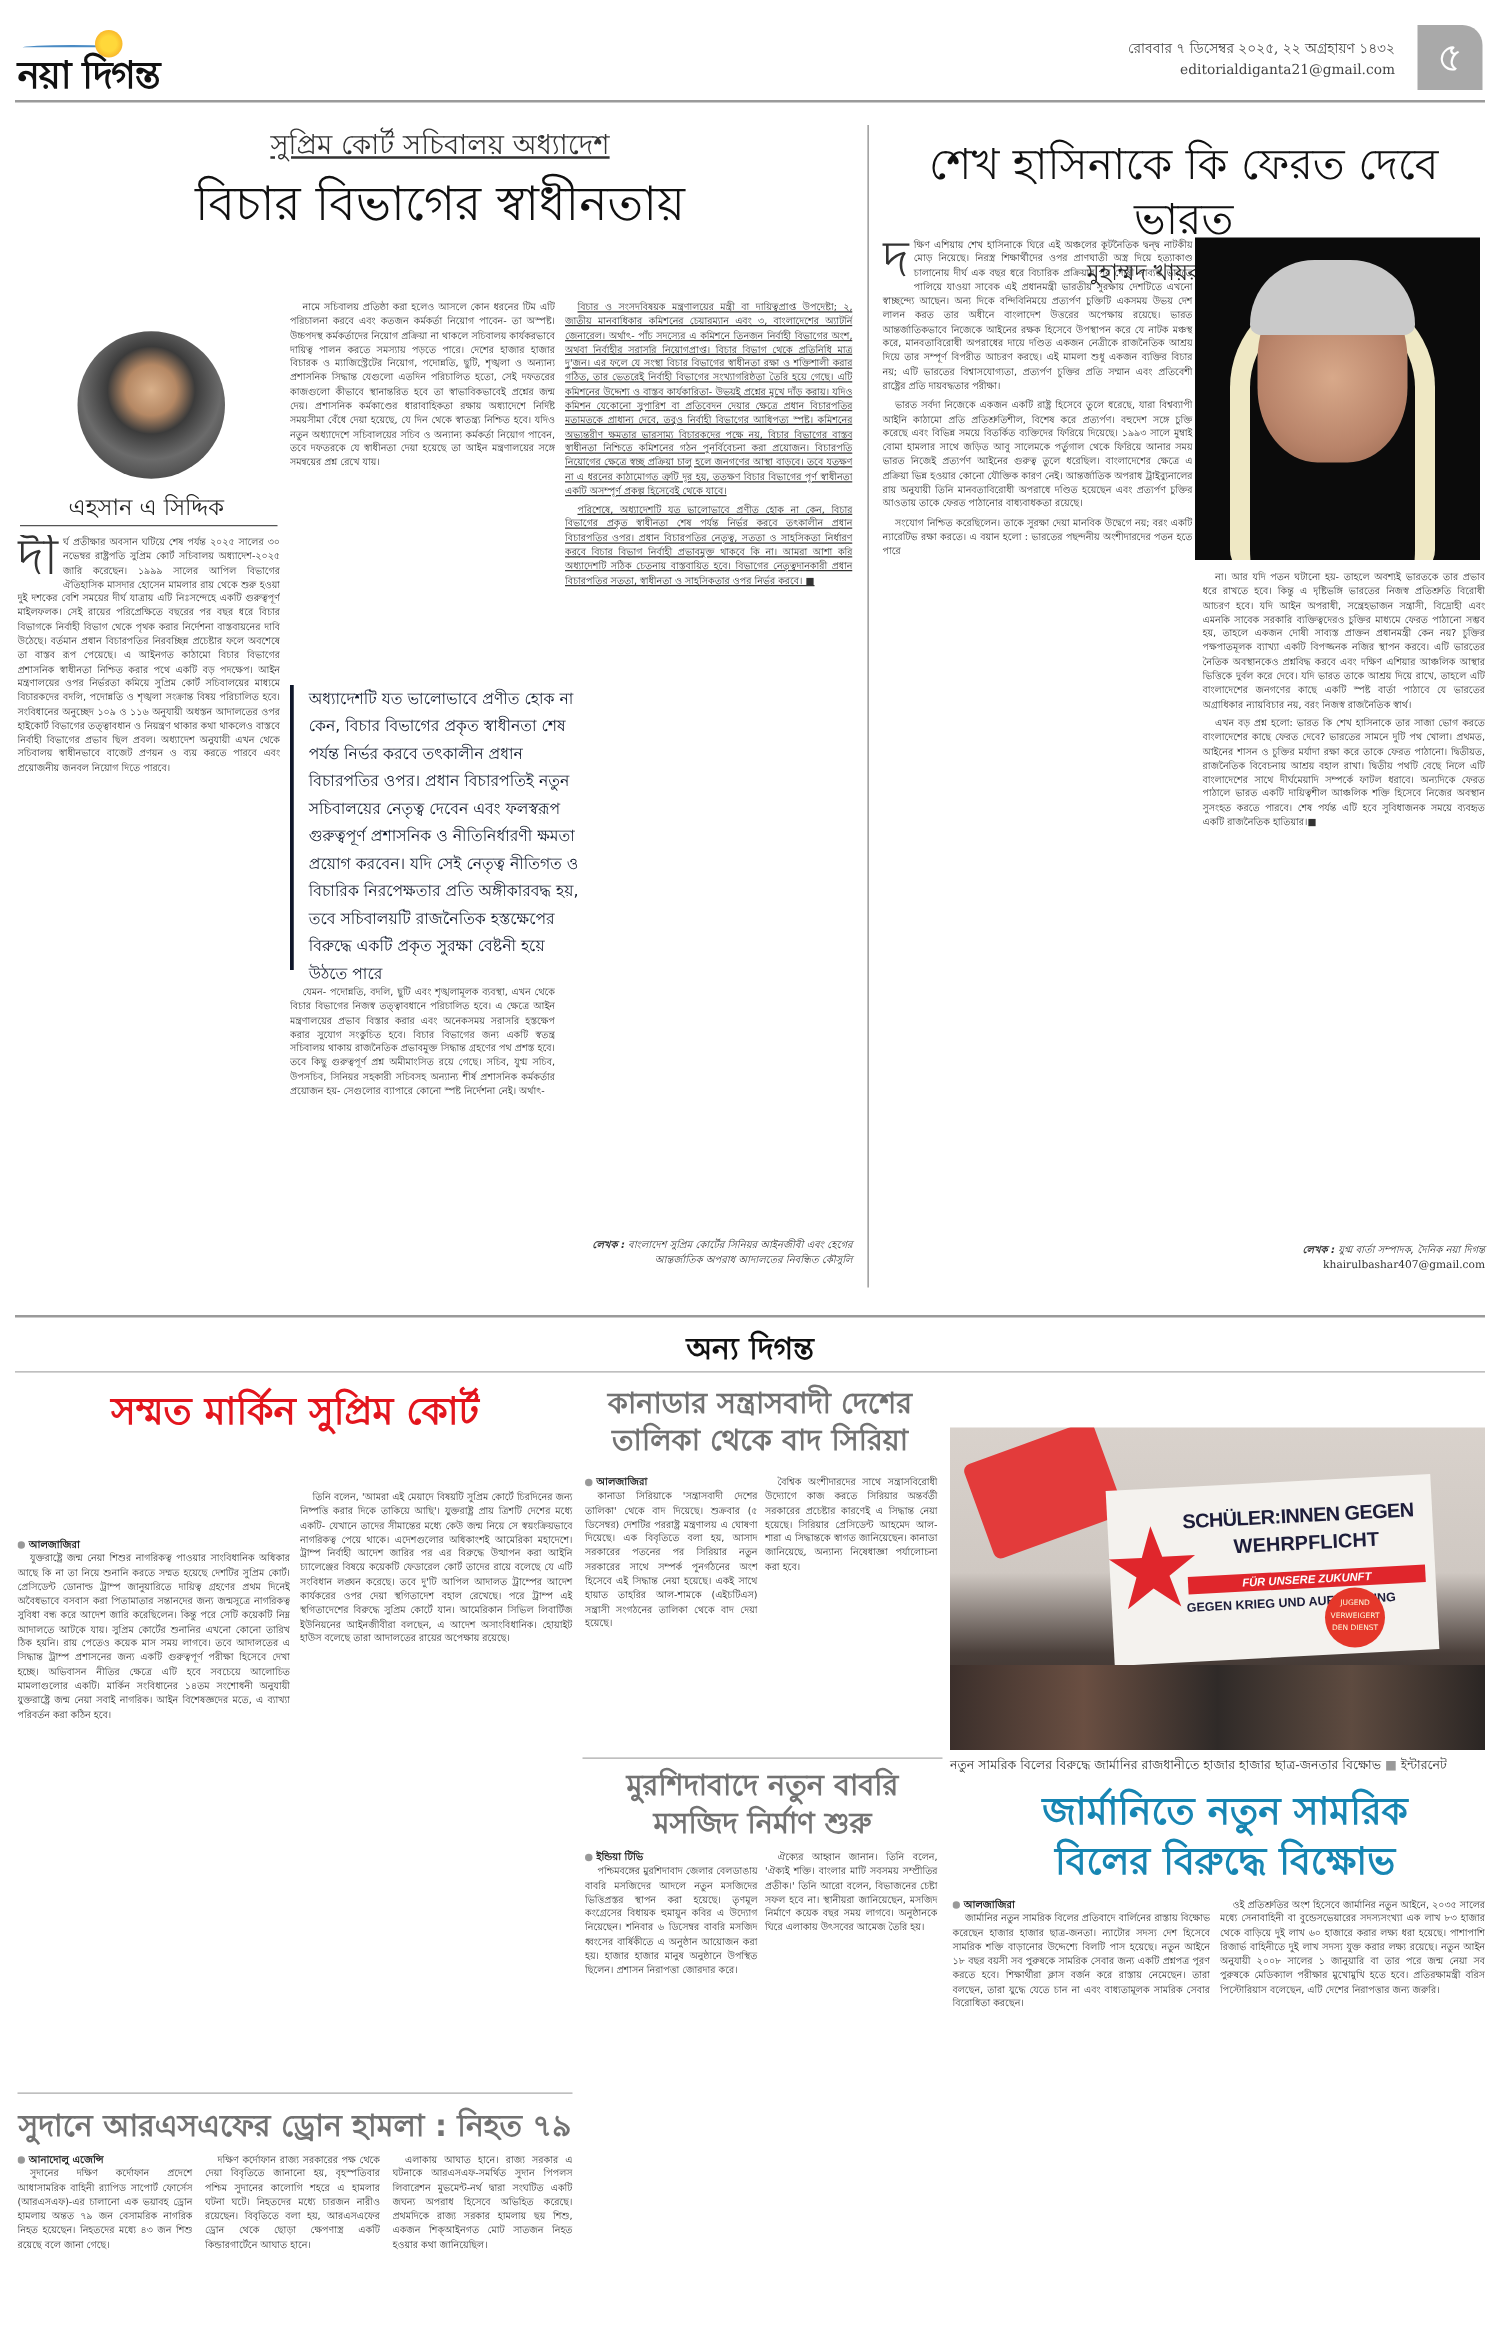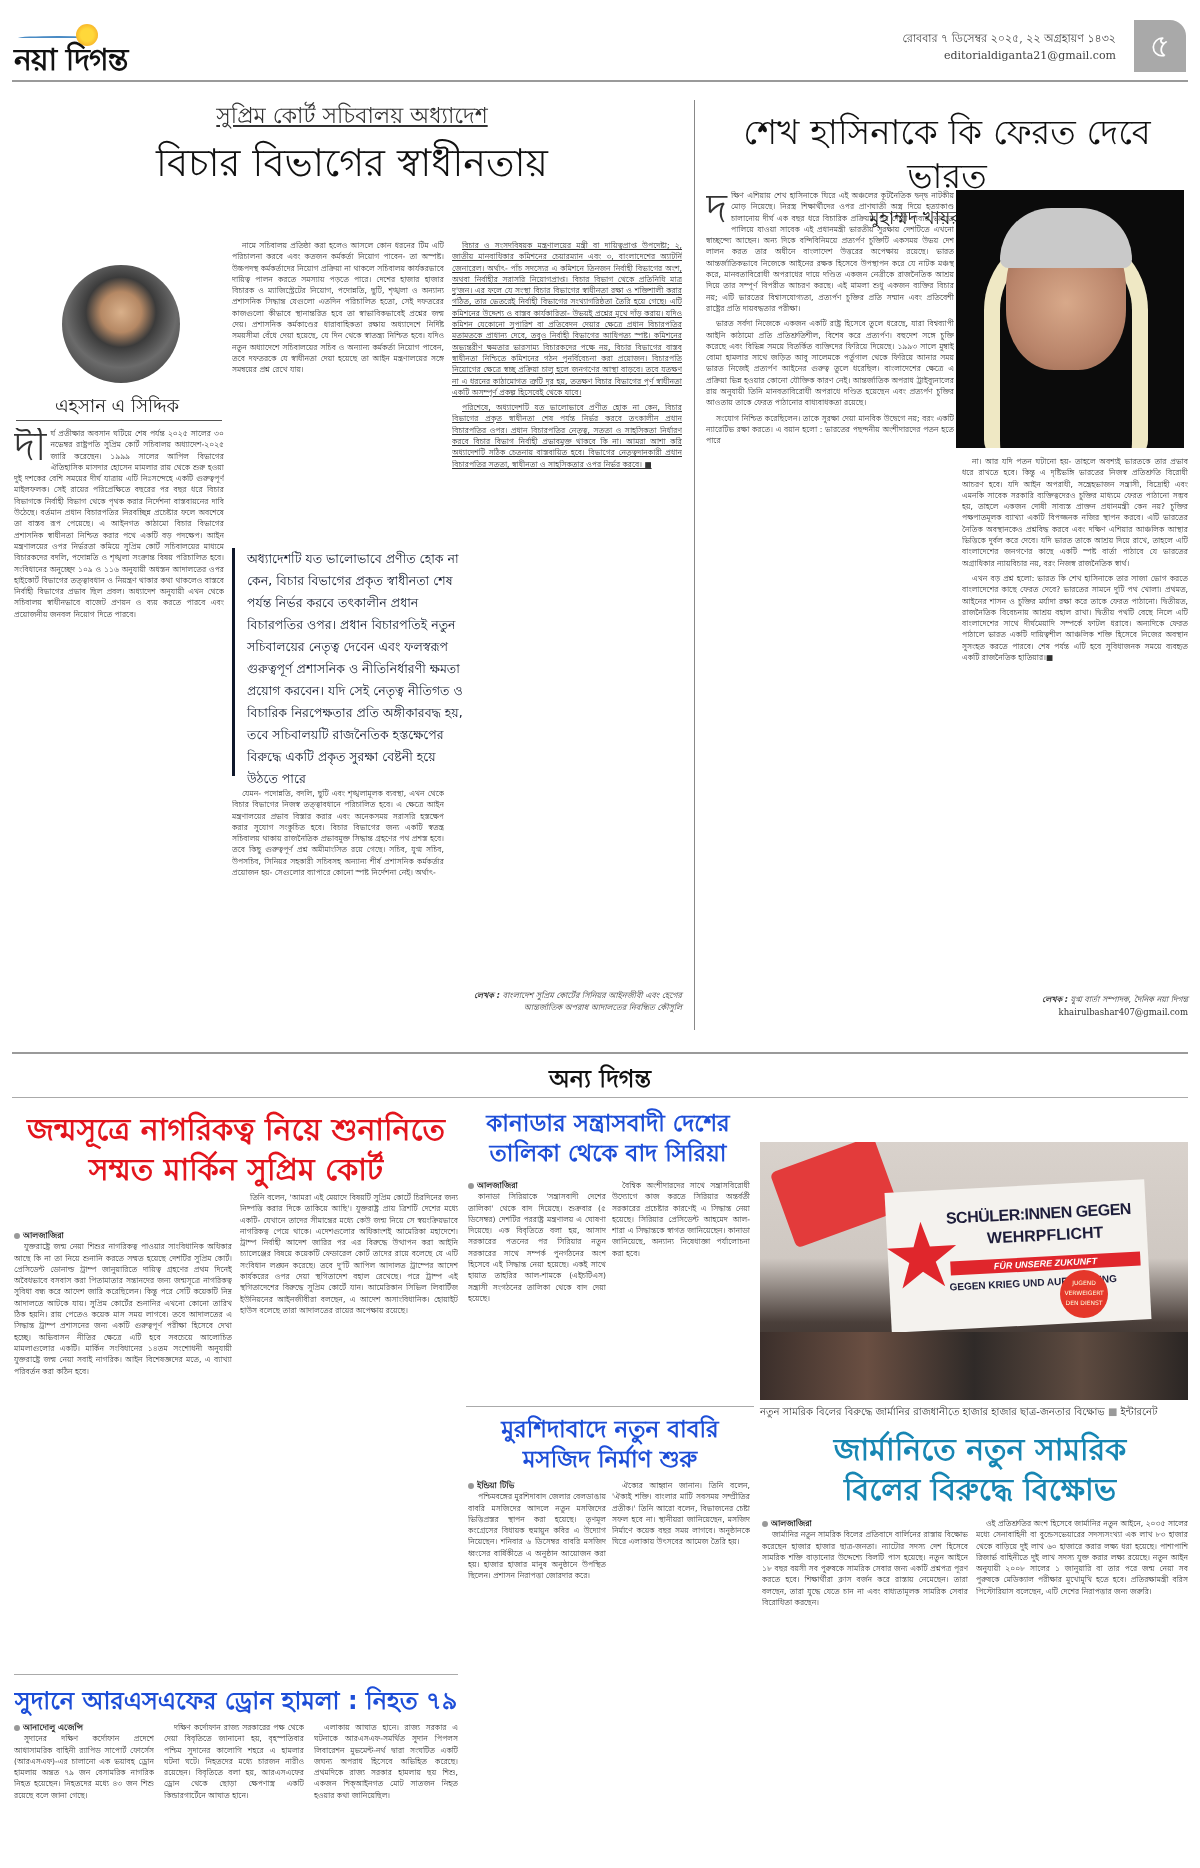--- a/index.html
+++ b/index.html
@@ -19,21 +19,21 @@
   .kicker { font-size: 22px; color: #333; text-align: center; }
   .h1 { font-size: 38px; color: #111; text-align: center; line-height: 48px; font-weight: normal; }
   .byline { font-size: 18px; text-align: center; color: #222; }
   .dropcap { float: left; font-size: 40px; line-height: 36px; margin-right: 4px; font-family: "DejaVu Serif", serif; }
   .pullquote { border-left: 3px solid #0f172a; padding-left: 12px; font-size: 12.5px; line-height: 22px; color: #0f172a; }
   .author-note { font-size: 8px; font-style: italic; text-align: right; color: #333; line-height: 12px; }
   .author-note b { font-style: italic; }
   .section-title { font-size: 24px; font-weight: bold; text-align: center; color: #111; }
   .red-head { color: #e3151d; font-size: 30px; text-align: center; line-height: 40px; font-weight: bold; }
   .blue-head { color: #1786b3; font-size: 30px; text-align: center; line-height: 40px; font-weight: bold; }
-  .black-head { color: #1d4ed8; font-size: 23px; text-align: center; line-height: 30px; font-weight: bold; }
+  .black-head { color: #737373; font-size: 23px; text-align: center; line-height: 30px; font-weight: bold; }
   .source { font-size: 8px; font-weight: bold; color: #222; }
   .source .dot { display: inline-block; width: 6px; height: 6px; border-radius: 50%; background: #999; margin-right: 3px; vertical-align: middle; }
   .photo-circle { border-radius: 50%; overflow: hidden; background: radial-gradient(circle at 50% 40%, #d9b08a 0%, #b58864 22%, #3b3b3b 38%, #6b6b6b 60%, #2a2a2a 100%); }
   .photo-hasina { background: #0b0b0b; overflow: hidden; }
   .photo-hasina .face { position: absolute; left: 50px; top: 30px; width: 120px; height: 150px; border-radius: 45% 45% 40% 40%; background: radial-gradient(circle at 50% 55%, #d8a98a 0%, #b9846a 55%, #8a5c45 100%); }
   .photo-hasina .hair { position: absolute; left: 44px; top: 18px; width: 132px; height: 60px; border-radius: 60px 60px 10px 10px; background: #c9c9c9; }
   .photo-hasina .scarf { position: absolute; left: 28px; top: 40px; width: 164px; height: 230px; border-radius: 80px 80px 20px 20px; border: 16px solid #efe8c4; border-bottom: none; }
   .photo-protest { overflow: hidden; background: linear-gradient(#d9d2cc 0%, #cfc8c2 45%, #4a3f3a 70%, #2b2422 100%); }
   .banner { position: absolute; left: 128px; top: 44px; width: 260px; height: 140px; background: #f4f2ee; transform: rotate(-3deg); }
   .banner .star { position: absolute; left: -6px; top: 20px; width: 0; height: 0; font-size: 90px; color: #e0262c; line-height: 90px; }
@@ -127,21 +127,20 @@
   <span>যুগ্ম বার্তা সম্পাদক, দৈনিক নয়া দিগন্ত</span>
   <div style="font-style:normal;font-family:'DejaVu Serif',serif;font-size:8.5px;">khairulbashar407@gmail.com</div>
 </div>
 
 <div class="abs rule" style="left:12px;top:1052px;width:1176px;"></div>
 
 <div class="abs section-title" style="left:400px;top:1060px;width:400px;">অন্য দিগন্ত</div>
 <div class="abs" style="left:12px;top:1097px;width:1176px;height:1px;background:#aaa;"></div>
 
 <div class="abs red-head" style="left:14px;top:1110px;width:444px;">
-  <div>জন্মসূত্রে নাগরিকত্ব নিয়ে শুনানিতে</div>
   <div>সম্মত মার্কিন সুপ্রিম কোর্ট</div>
 </div>
 <div class="abs col-text" style="left:14px;top:1230px;width:218px;height:430px;">
   <div class="source"><span class="dot"></span><span>আলজাজিরা</span></div>
   <p>যুক্তরাষ্ট্রে জন্ম নেয়া শিশুর নাগরিকত্ব পাওয়ার সাংবিধানিক অধিকার আছে কি না তা নিয়ে শুনানি করতে সম্মত হয়েছে দেশটির সুপ্রিম কোর্ট। প্রেসিডেন্ট ডোনাল্ড ট্রাম্প জানুয়ারিতে দায়িত্ব গ্রহণের প্রথম দিনেই অবৈধভাবে বসবাস করা পিতামাতার সন্তানদের জন্য জন্মসূত্রে নাগরিকত্ব সুবিধা বন্ধ করে আদেশ জারি করেছিলেন। কিন্তু পরে সেটি কয়েকটি নিম্ন আদালতে আটকে যায়।
 সুপ্রিম কোর্টের শুনানির এখনো কোনো তারিখ ঠিক হয়নি। রায় পেতেও কয়েক মাস সময় লাগবে। তবে আদালতের এ সিদ্ধান্ত ট্রাম্প প্রশাসনের জন্য একটি গুরুত্বপূর্ণ পরীক্ষা হিসেবে দেখা হচ্ছে। অভিবাসন নীতির ক্ষেত্রে এটি হবে সবচেয়ে আলোচিত মামলাগুলোর একটি। মার্কিন সংবিধানের ১৪তম সংশোধনী অনুযায়ী যুক্তরাষ্ট্রে জন্ম নেয়া সবাই নাগরিক। আইন বিশেষজ্ঞদের মতে, এ ব্যাখ্যা পরিবর্তন করা কঠিন হবে।</p>
 </div>
 <div class="abs col-text" style="left:240px;top:1192px;width:218px;height:430px;">
   <p>তিনি বলেন, 'আমরা এই মেয়াদে বিষয়টি সুপ্রিম কোর্টে চিরদিনের জন্য নিষ্পত্তি করার দিকে তাকিয়ে আছি'। যুক্তরাষ্ট্র প্রায় ত্রিশটি দেশের মধ্যে একটি- যেখানে তাদের সীমান্তের মধ্যে কেউ জন্ম নিয়ে সে স্বয়ংক্রিয়ভাবে নাগরিকত্ব পেয়ে থাকে। এদেশগুলোর অধিকাংশই আমেরিকা মহাদেশে। ট্রাম্প নির্বাহী আদেশ জারির পর এর বিরুদ্ধে উত্থাপন করা আইনি চ্যালেঞ্জের বিষয়ে কয়েকটি ফেডারেল কোর্ট তাদের রায়ে বলেছে যে এটি সংবিধান লঙ্ঘন করেছে। তবে দু'টি আপিল আদালত ট্রাম্পের আদেশ কার্যকরের ওপর দেয়া স্থগিতাদেশ বহাল রেখেছে।
 পরে ট্রাম্প এই স্থগিতাদেশের বিরুদ্ধে সুপ্রিম কোর্টে যান। আমেরিকান সিভিল লিবার্টিজ ইউনিয়নের আইনজীবীরা বলছেন, এ আদেশ অসাংবিধানিক। হোয়াইট হাউস বলেছে তারা আদালতের রায়ের অপেক্ষায় রয়েছে।</p>

